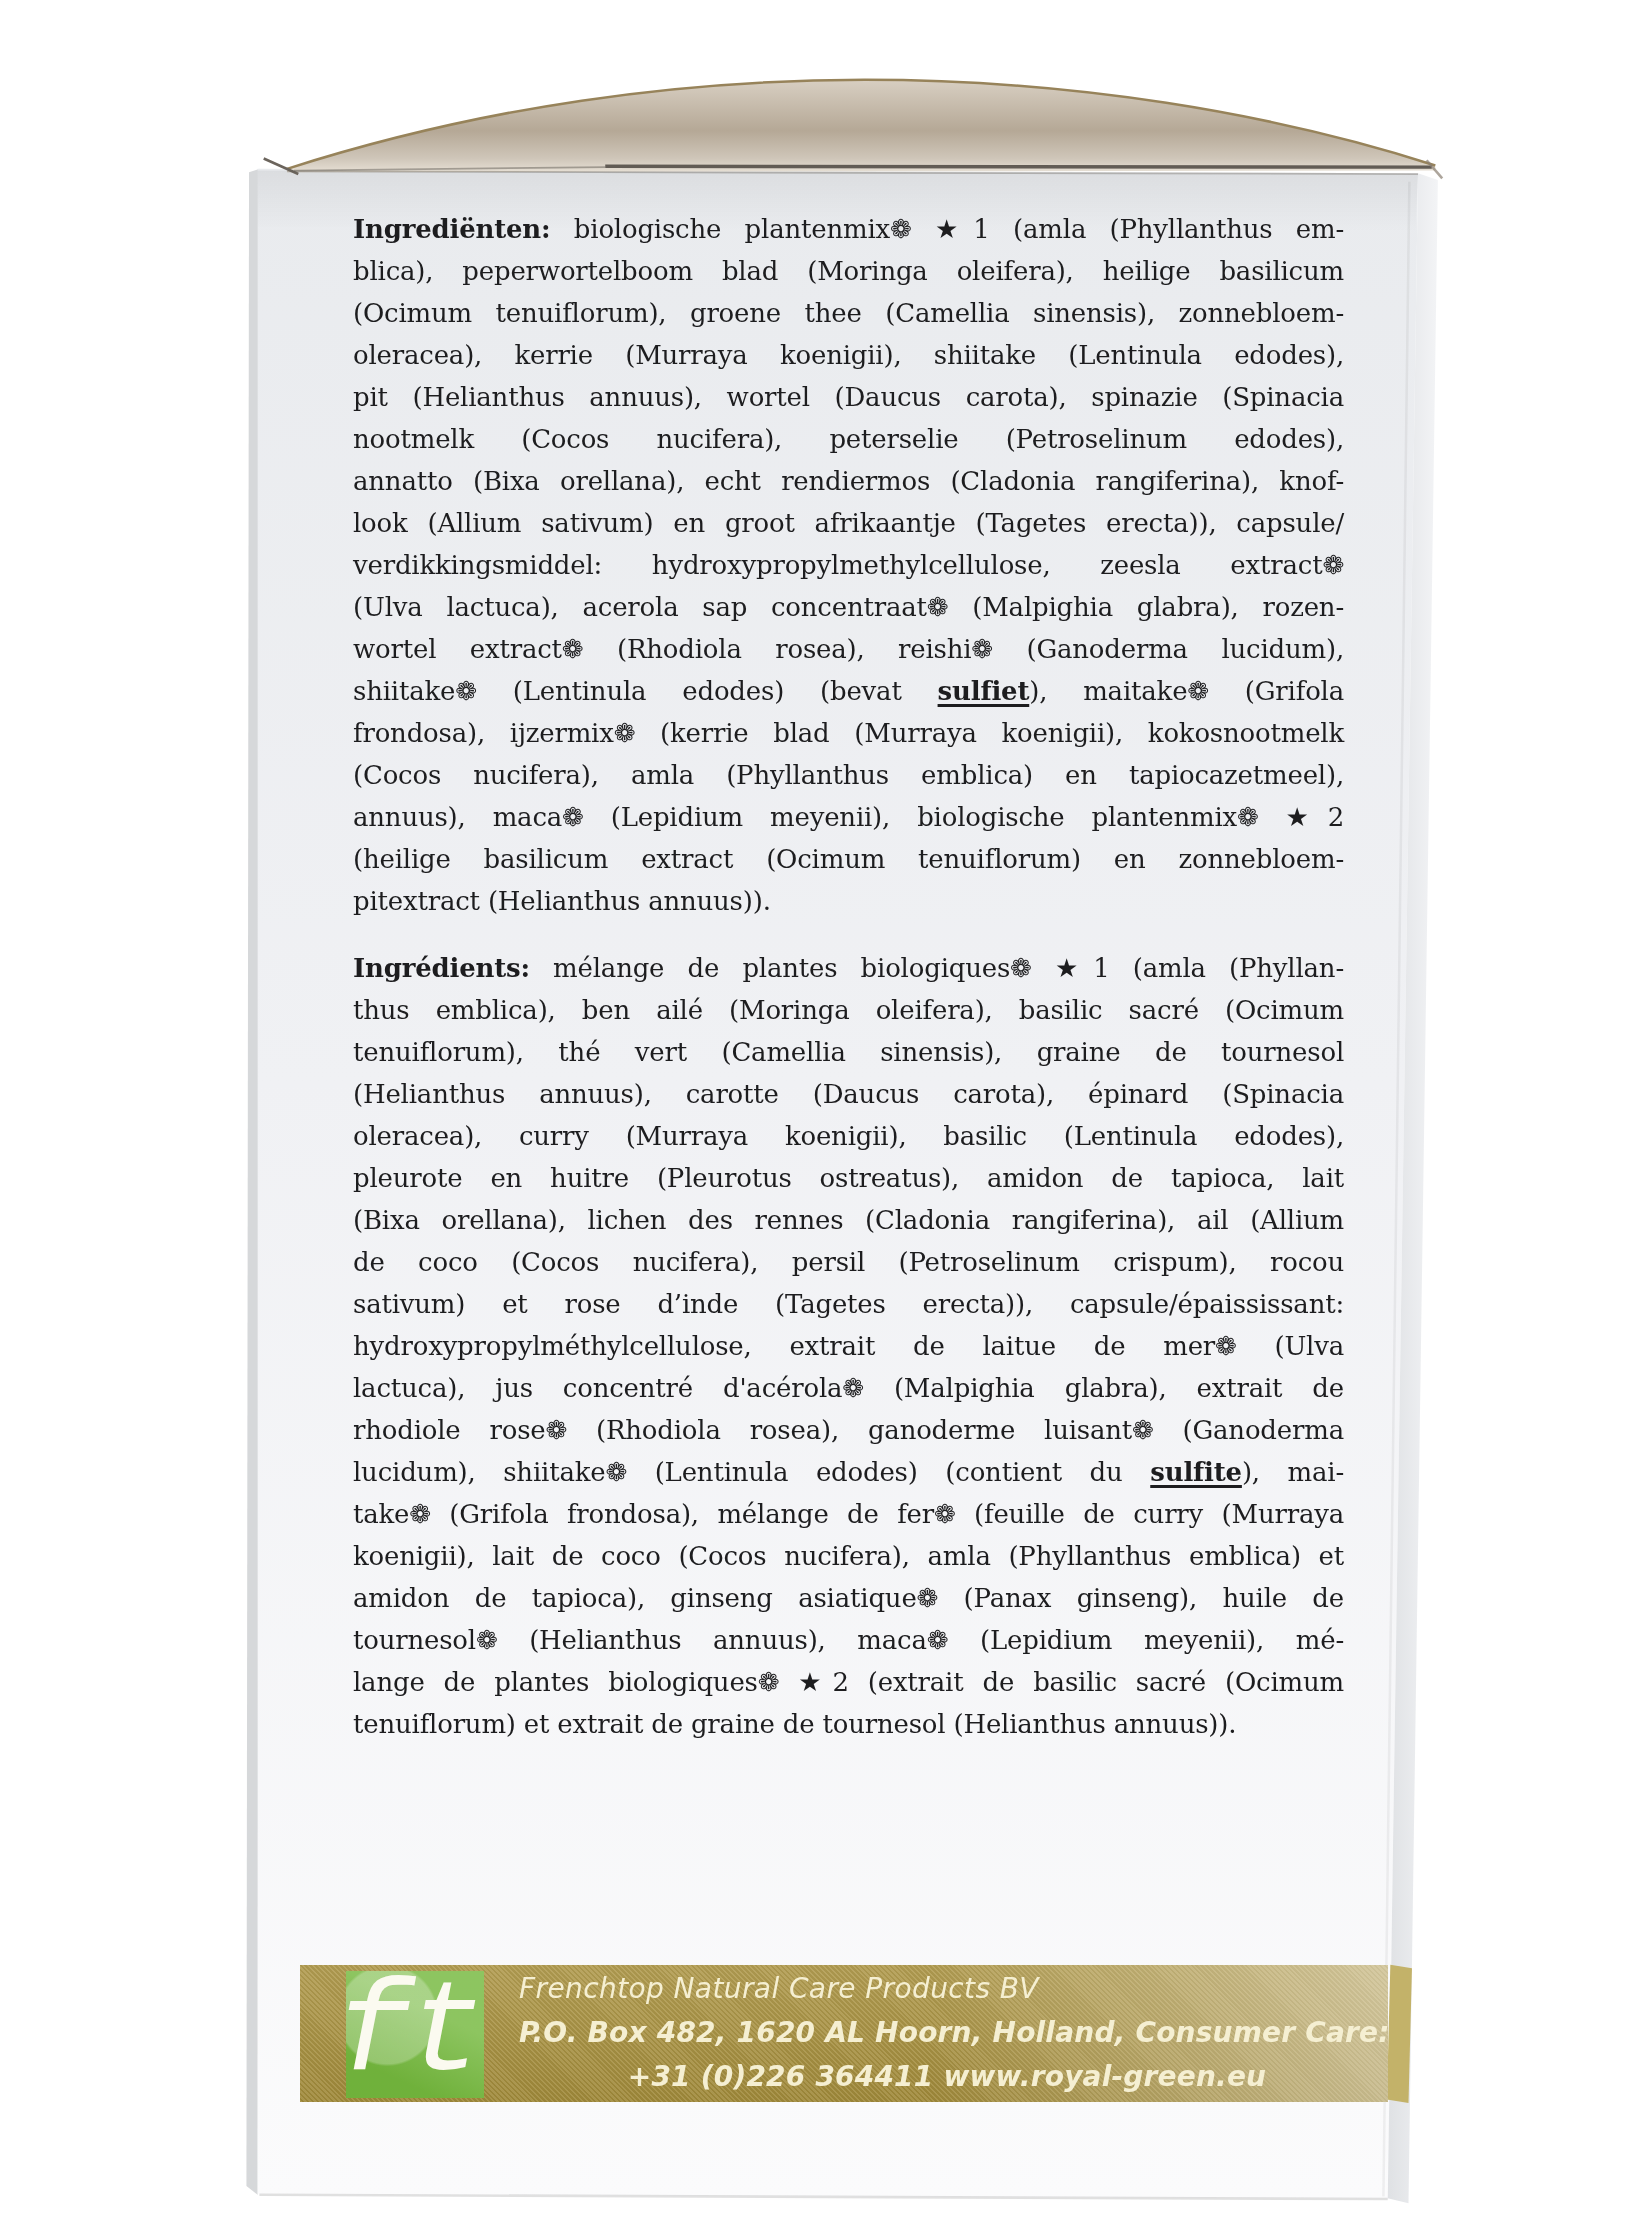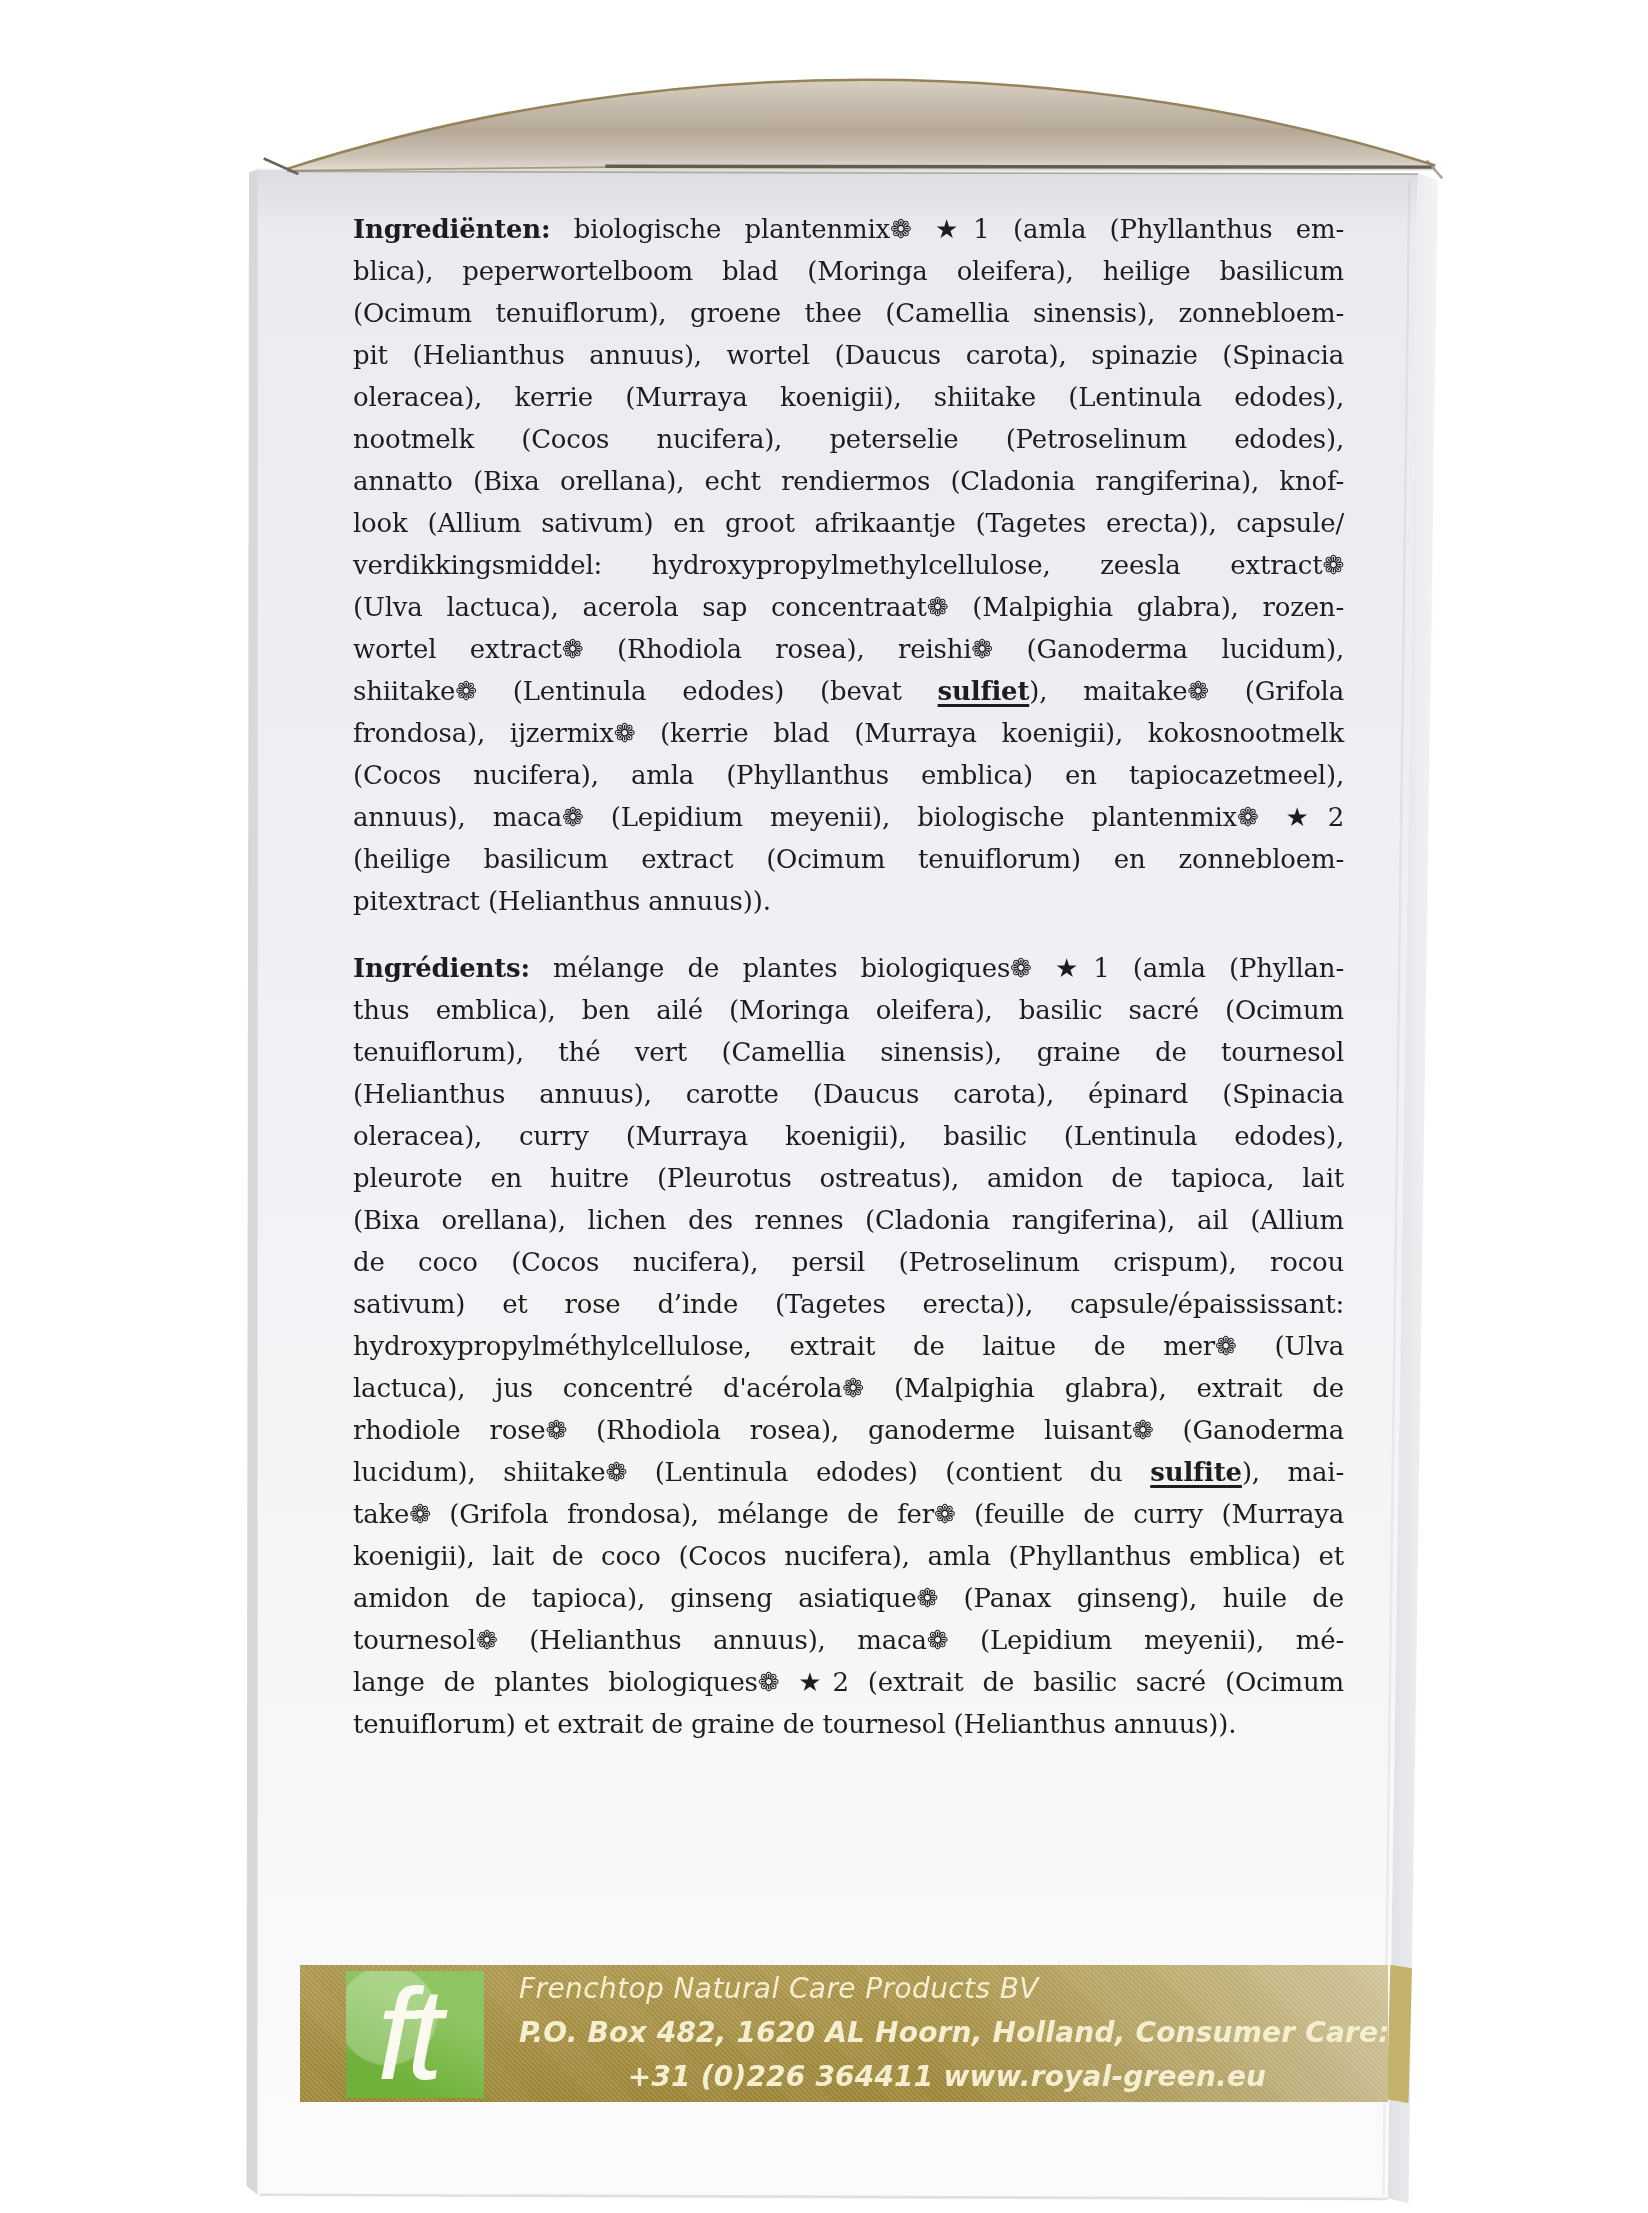--- a/index.html
+++ b/index.html
@@ -44,21 +44,21 @@
   .logo-square{
     position:absolute;left:46px;top:6px;width:138px;height:127px;
     overflow:hidden;
     background:
       radial-gradient(circle at 30% 35%, rgba(255,255,255,.25) 0 38%, rgba(255,255,255,0) 40%),
       linear-gradient(205deg, rgba(255,255,255,.18) 0 34%, rgba(0,0,0,.04) 78%),
       var(--logo-green,#74b83d);
   }
   .logo-ft{
     position:absolute;inset:0;display:flex;align-items:center;justify-content:center;
-    font-family:Liberation Sans, sans-serif;font-style:italic;font-weight:400;
+    font-family:Liberation Mono, monospace;font-style:italic;font-weight:400;
     font-size:130px;line-height:127px;letter-spacing:-6px;
     color:#fbfaf0;padding-right:16px;
   }
   .footer-text{
     position:absolute;left:219px;top:1.7px;width:856px;
     font-family:"DejaVu Sans",sans-serif;font-style:italic;
     color:var(--footer-text,#f5efd2);
   }
   .footer-line{height:44px;line-height:44px;font-size:28px;white-space:nowrap;}
   .footer-line.l1{font-weight:400;letter-spacing:0.4px;}
@@ -114,22 +114,22 @@
   <path d="M300,2538 L1605,2543" stroke="#000000" stroke-opacity="0.12" stroke-width="3" fill="none"></path>
 
   <path d="M1630,210 L1600,2540" stroke="#000000" stroke-opacity="0.05" stroke-width="3" fill="none"></path>
 </svg>
 
 <div class="text-block">
   <div class="para">
       <div class="jline"><b>Ingrediënten:</b> biologische plantenmix❁ ★1 (amla (Phyllanthus em-</div>
       <div class="jline">blica), peperwortelboom blad (Moringa oleifera), heilige basilicum</div>
       <div class="jline">(Ocimum tenuiflorum), groene thee (Camellia sinensis), zonnebloem-</div>
+      <div class="jline">oleracea), kerrie (Murraya koenigii), shiitake (Lentinula edodes),</div>
       <div class="jline">pit (Helianthus annuus), wortel (Daucus carota), spinazie (Spinacia</div>
-      <div class="jline">oleracea), kerrie (Murraya koenigii), shiitake (Lentinula edodes),</div>
       <div class="jline">nootmelk (Cocos nucifera), peterselie (Petroselinum edodes),</div>
       <div class="jline">annatto (Bixa orellana), echt rendiermos (Cladonia rangiferina), knof-</div>
       <div class="jline">look (Allium sativum) en groot afrikaantje (Tagetes erecta)), capsule/</div>
       <div class="jline">verdikkingsmiddel: hydroxypropylmethylcellulose, zeesla extract❁</div>
       <div class="jline">(Ulva lactuca), acerola sap concentraat❁ (Malpighia glabra), rozen-</div>
       <div class="jline">wortel extract❁ (Rhodiola rosea), reishi❁ (Ganoderma lucidum),</div>
       <div class="jline">shiitake❁ (Lentinula edodes) (bevat <b class="u">sulfiet</b>), maitake❁ (Grifola</div>
       <div class="jline">frondosa), ijzermix❁ (kerrie blad (Murraya koenigii), kokosnootmelk</div>
       <div class="jline">(Cocos nucifera), amla (Phyllanthus emblica) en tapiocazetmeel),</div>
       <div class="jline">annuus), maca❁ (Lepidium meyenii), biologische plantenmix❁ ★2</div>

